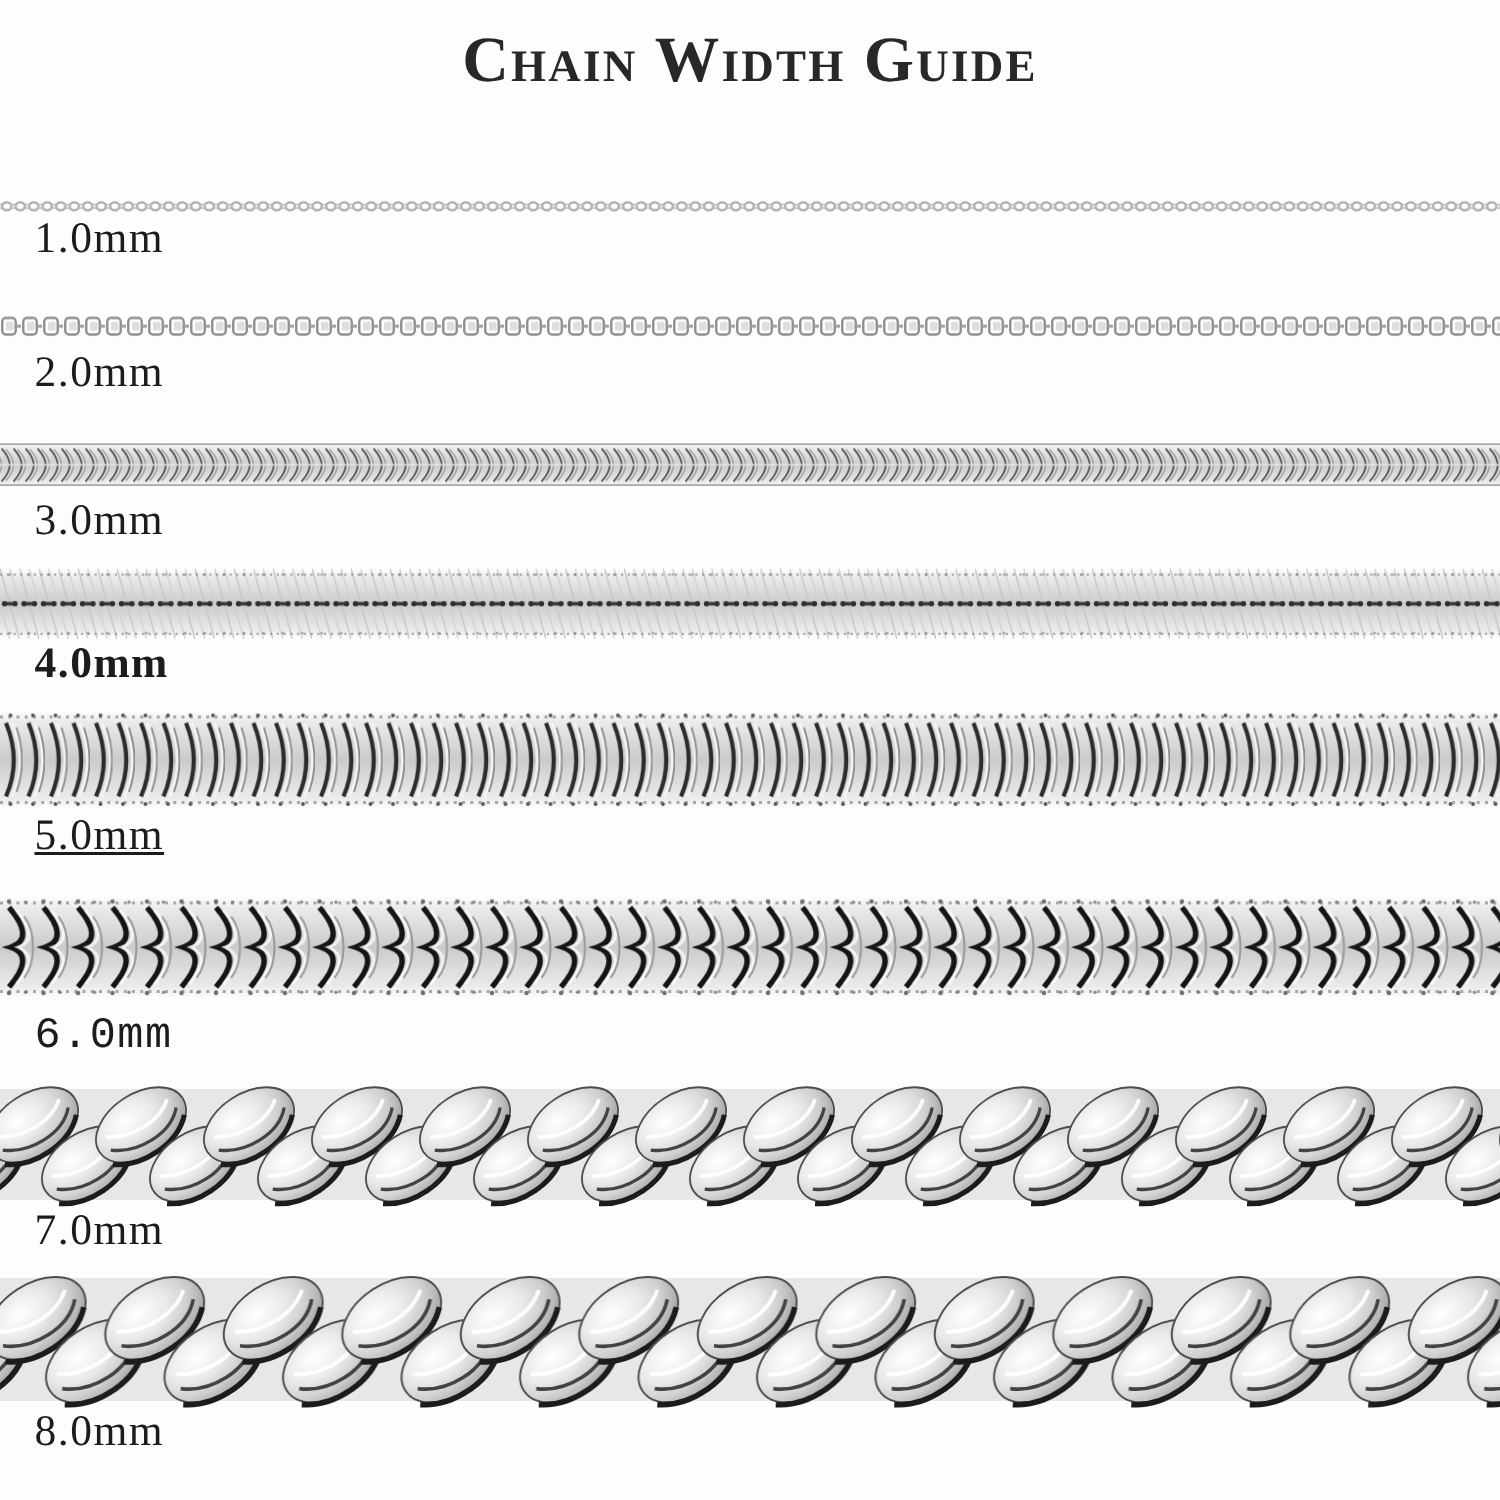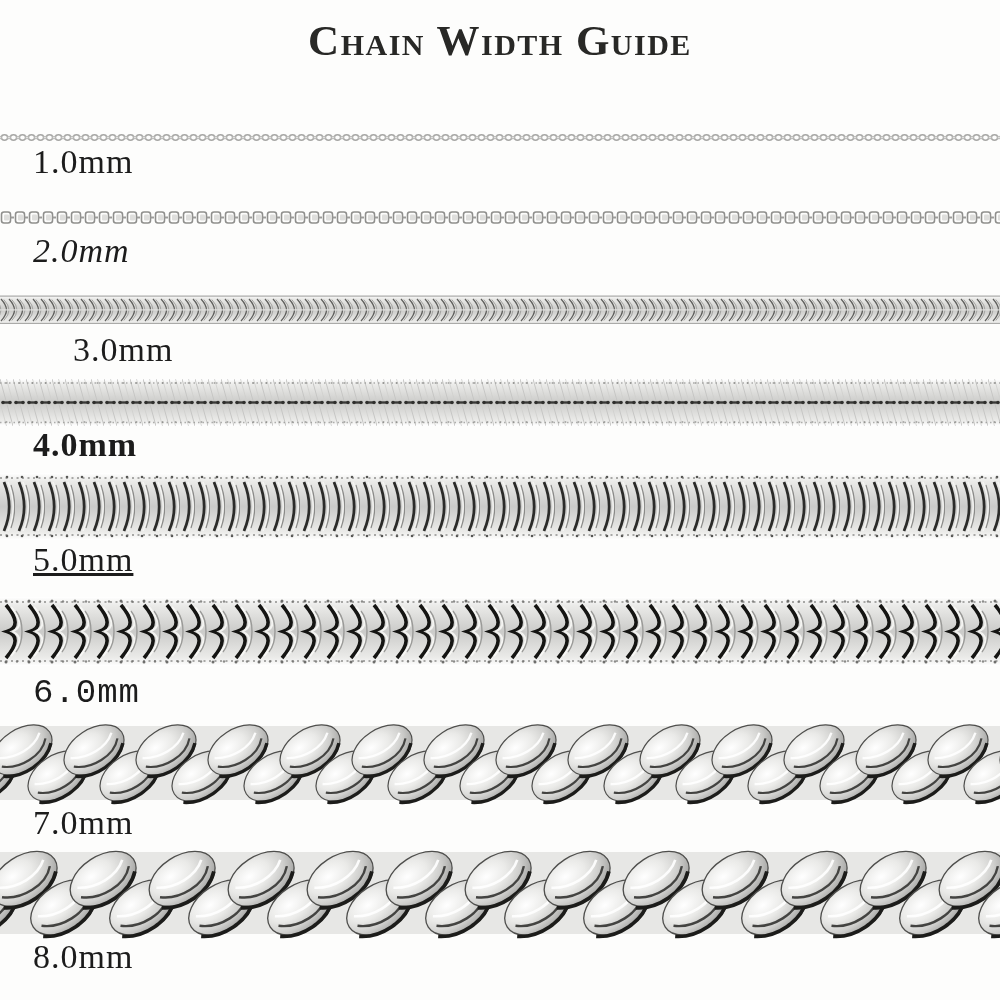--- a/index.html
+++ b/index.html
@@ -2,23 +2,23 @@
 <html><head>
 <meta charset="utf-8">
 <style>
   html,body{margin:0;padding:0;background:#fdfdfc;}
   .page{position:relative;width:1000px;height:1000px;background:#fdfdfc;
         font-family:"Liberation Serif", "DejaVu Serif", serif;overflow:hidden;}
   .title{position:absolute;top:16px;left:0;width:100%;text-align:center;
          font-size:43px;font-weight:700;font-variant:small-caps;
          letter-spacing:1.5px;color:#282826;}
   svg.chains{position:absolute;top:0;left:0;}
-  .size-label{position:absolute;left:33px;font-size:34px;color:#1c1c1c;
+  .size-label{position:absolute;left:23px;font-size:29px;color:#1c1c1c;
               letter-spacing:1px;line-height:1;}
-  .lbl-1{top:145px;} .lbl-2{top:234px;font-style:italic;} .lbl-3{top:333px;margin-left:40px;} .lbl-4{top:428px;font-weight:bold;}
+  .lbl-1{top:145px;} .lbl-2{top:234px;} .lbl-3{top:333px;} .lbl-4{top:428px;font-weight:bold;}
   .lbl-5{top:543px;text-decoration:underline;} .lbl-6{top:676px;font-family:Liberation Mono, monospace;} .lbl-7{top:806px;} .lbl-8{top:940px;}
 </style>
 </head>
 <body>
 
 <div class="page">
 
   <div class="title">Chain Width Guide</div>
 
   <svg class="chains" width="1000" height="1000" viewBox="0 0 1000 1000">

